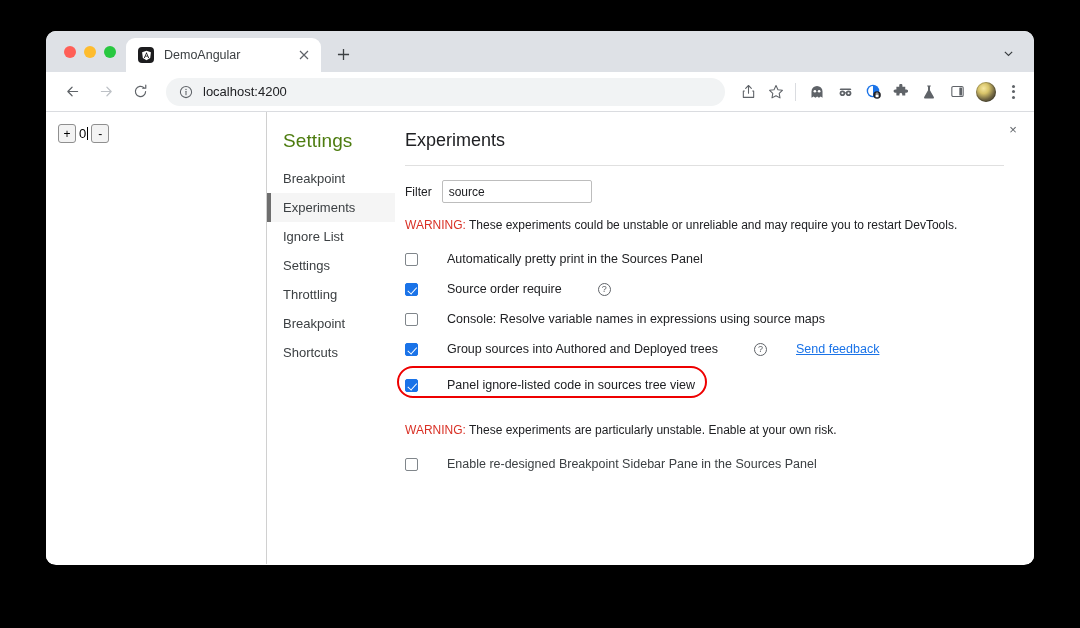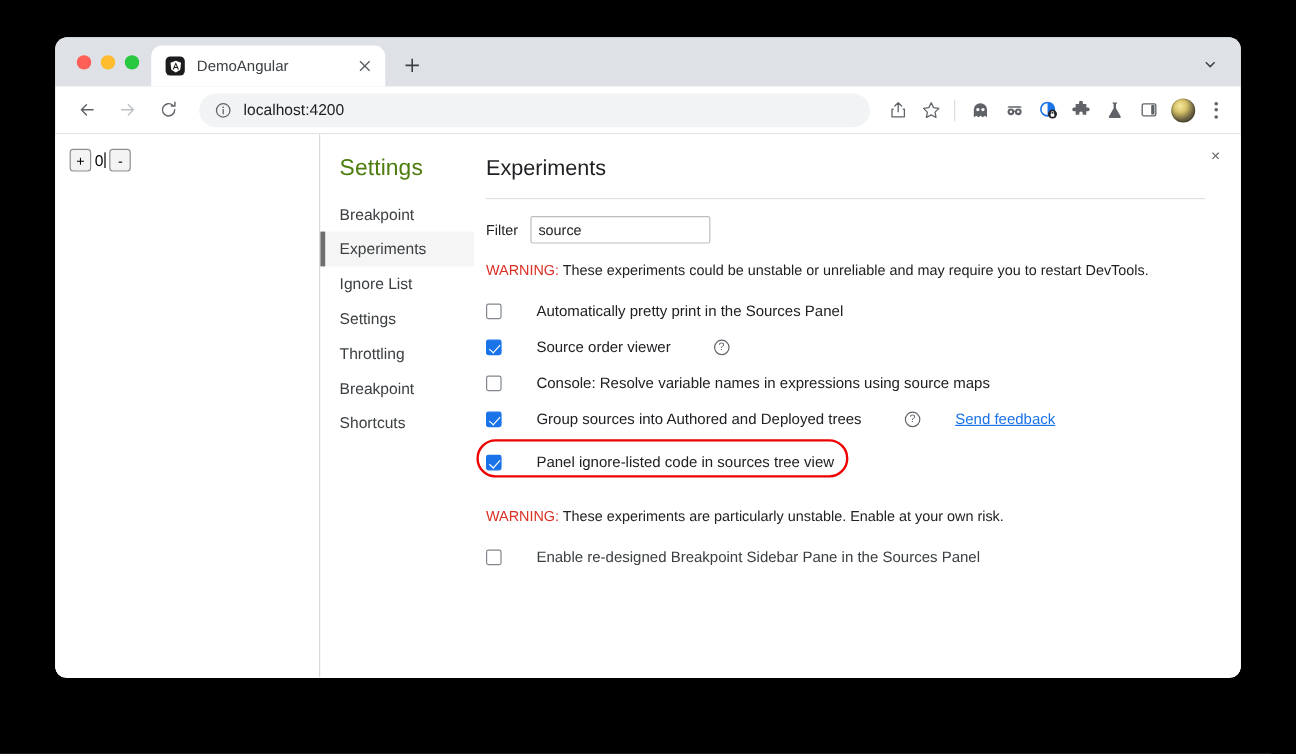--- a/index.html
+++ b/index.html
@@ -589,21 +589,21 @@
 
           <div class="exp-list">
 
             <div class="exp-row">
               <span class="cb"></span>
               <span class="exp-label">Automatically pretty print in the Sources Panel</span>
             </div>
 
             <div class="exp-row">
               <span class="cb checked"></span>
-              <span class="exp-label">Source order viewer</span>
+              <span class="exp-label">Source order require</span>
               <span class="help-icon">?</span>
             </div>
 
             <div class="exp-row">
               <span class="cb"></span>
               <span class="exp-label">Console: Resolve variable names in expressions using source maps</span>
             </div>
 
             <div class="exp-row">
               <span class="cb checked"></span>

